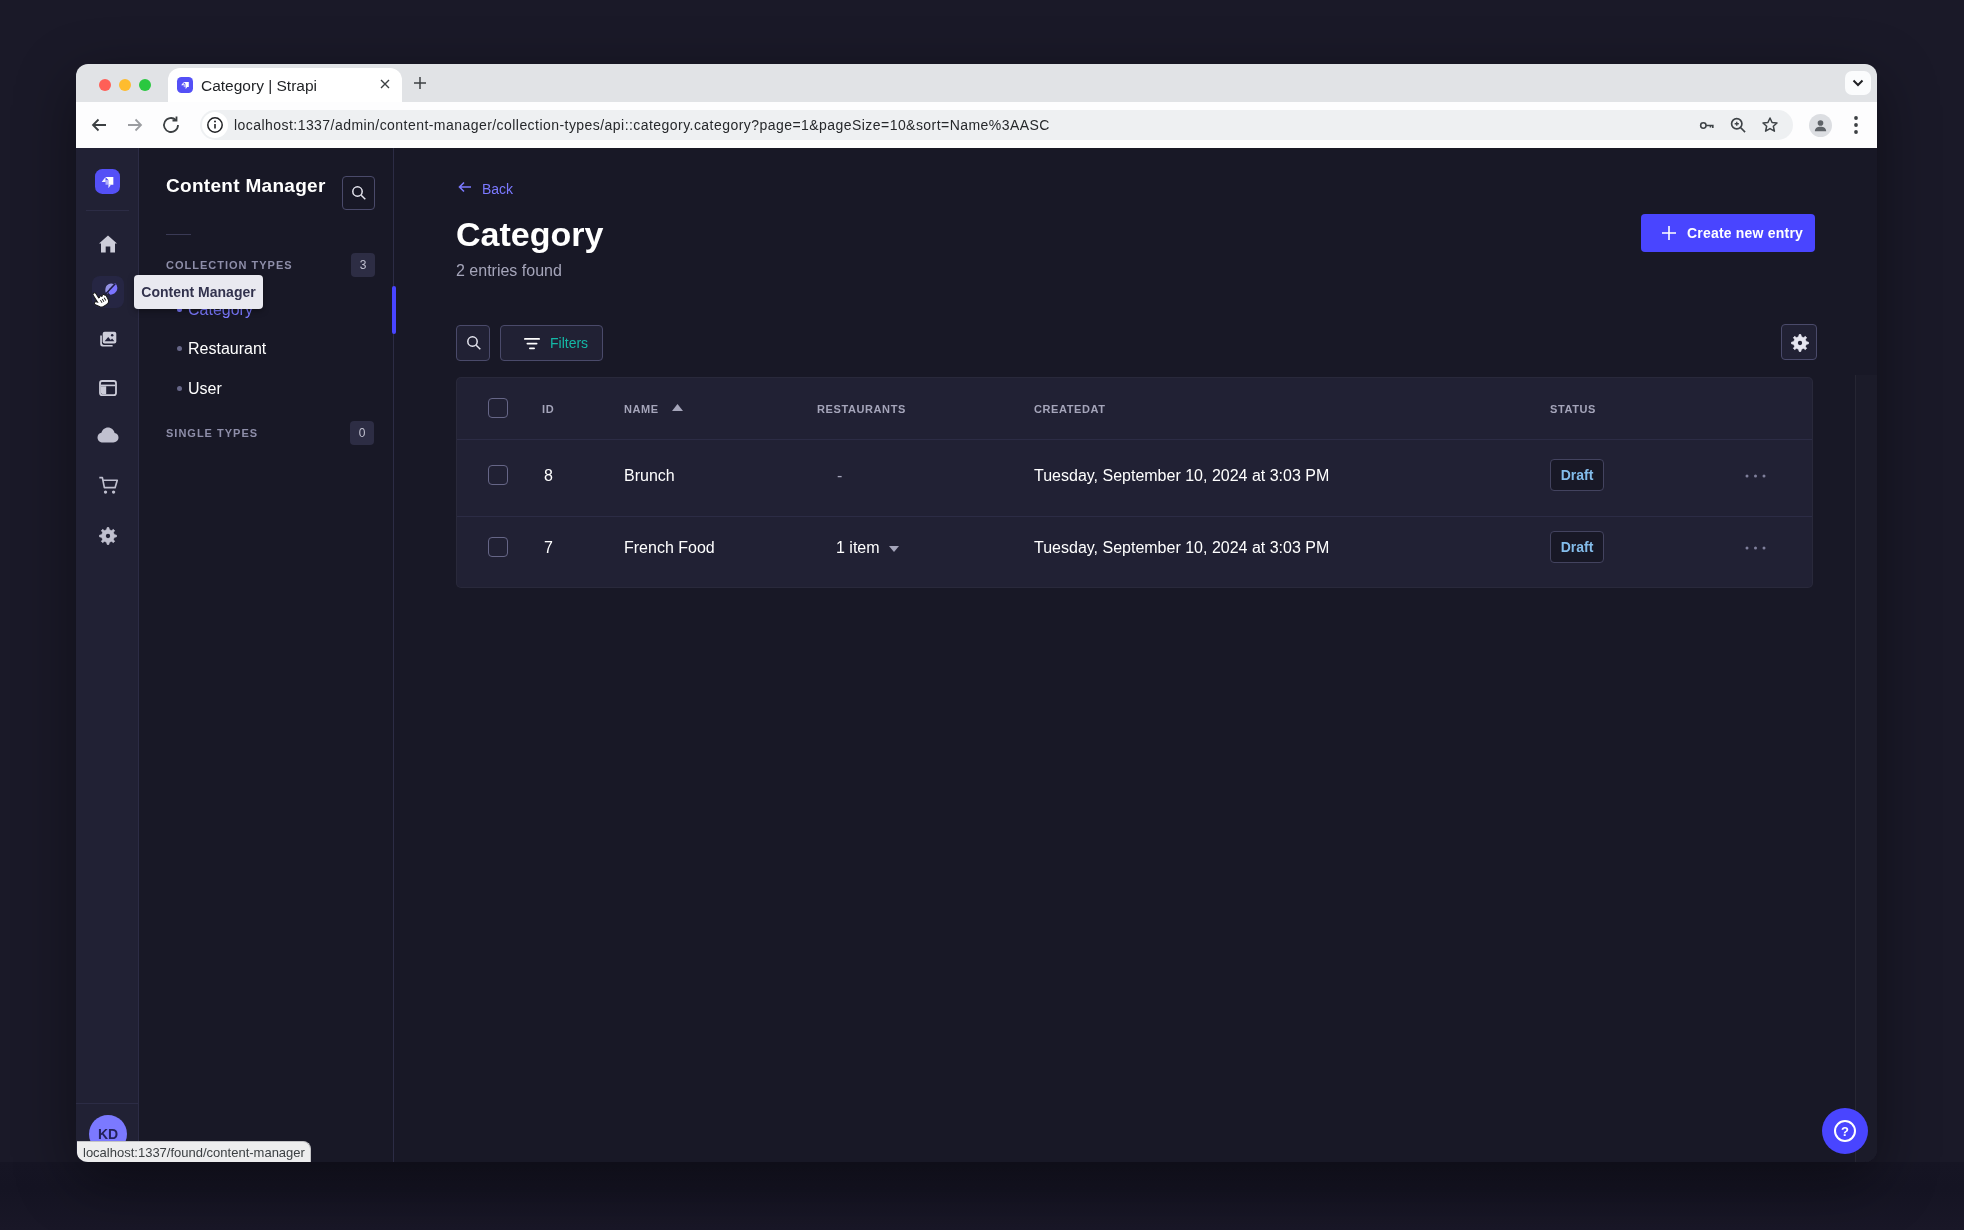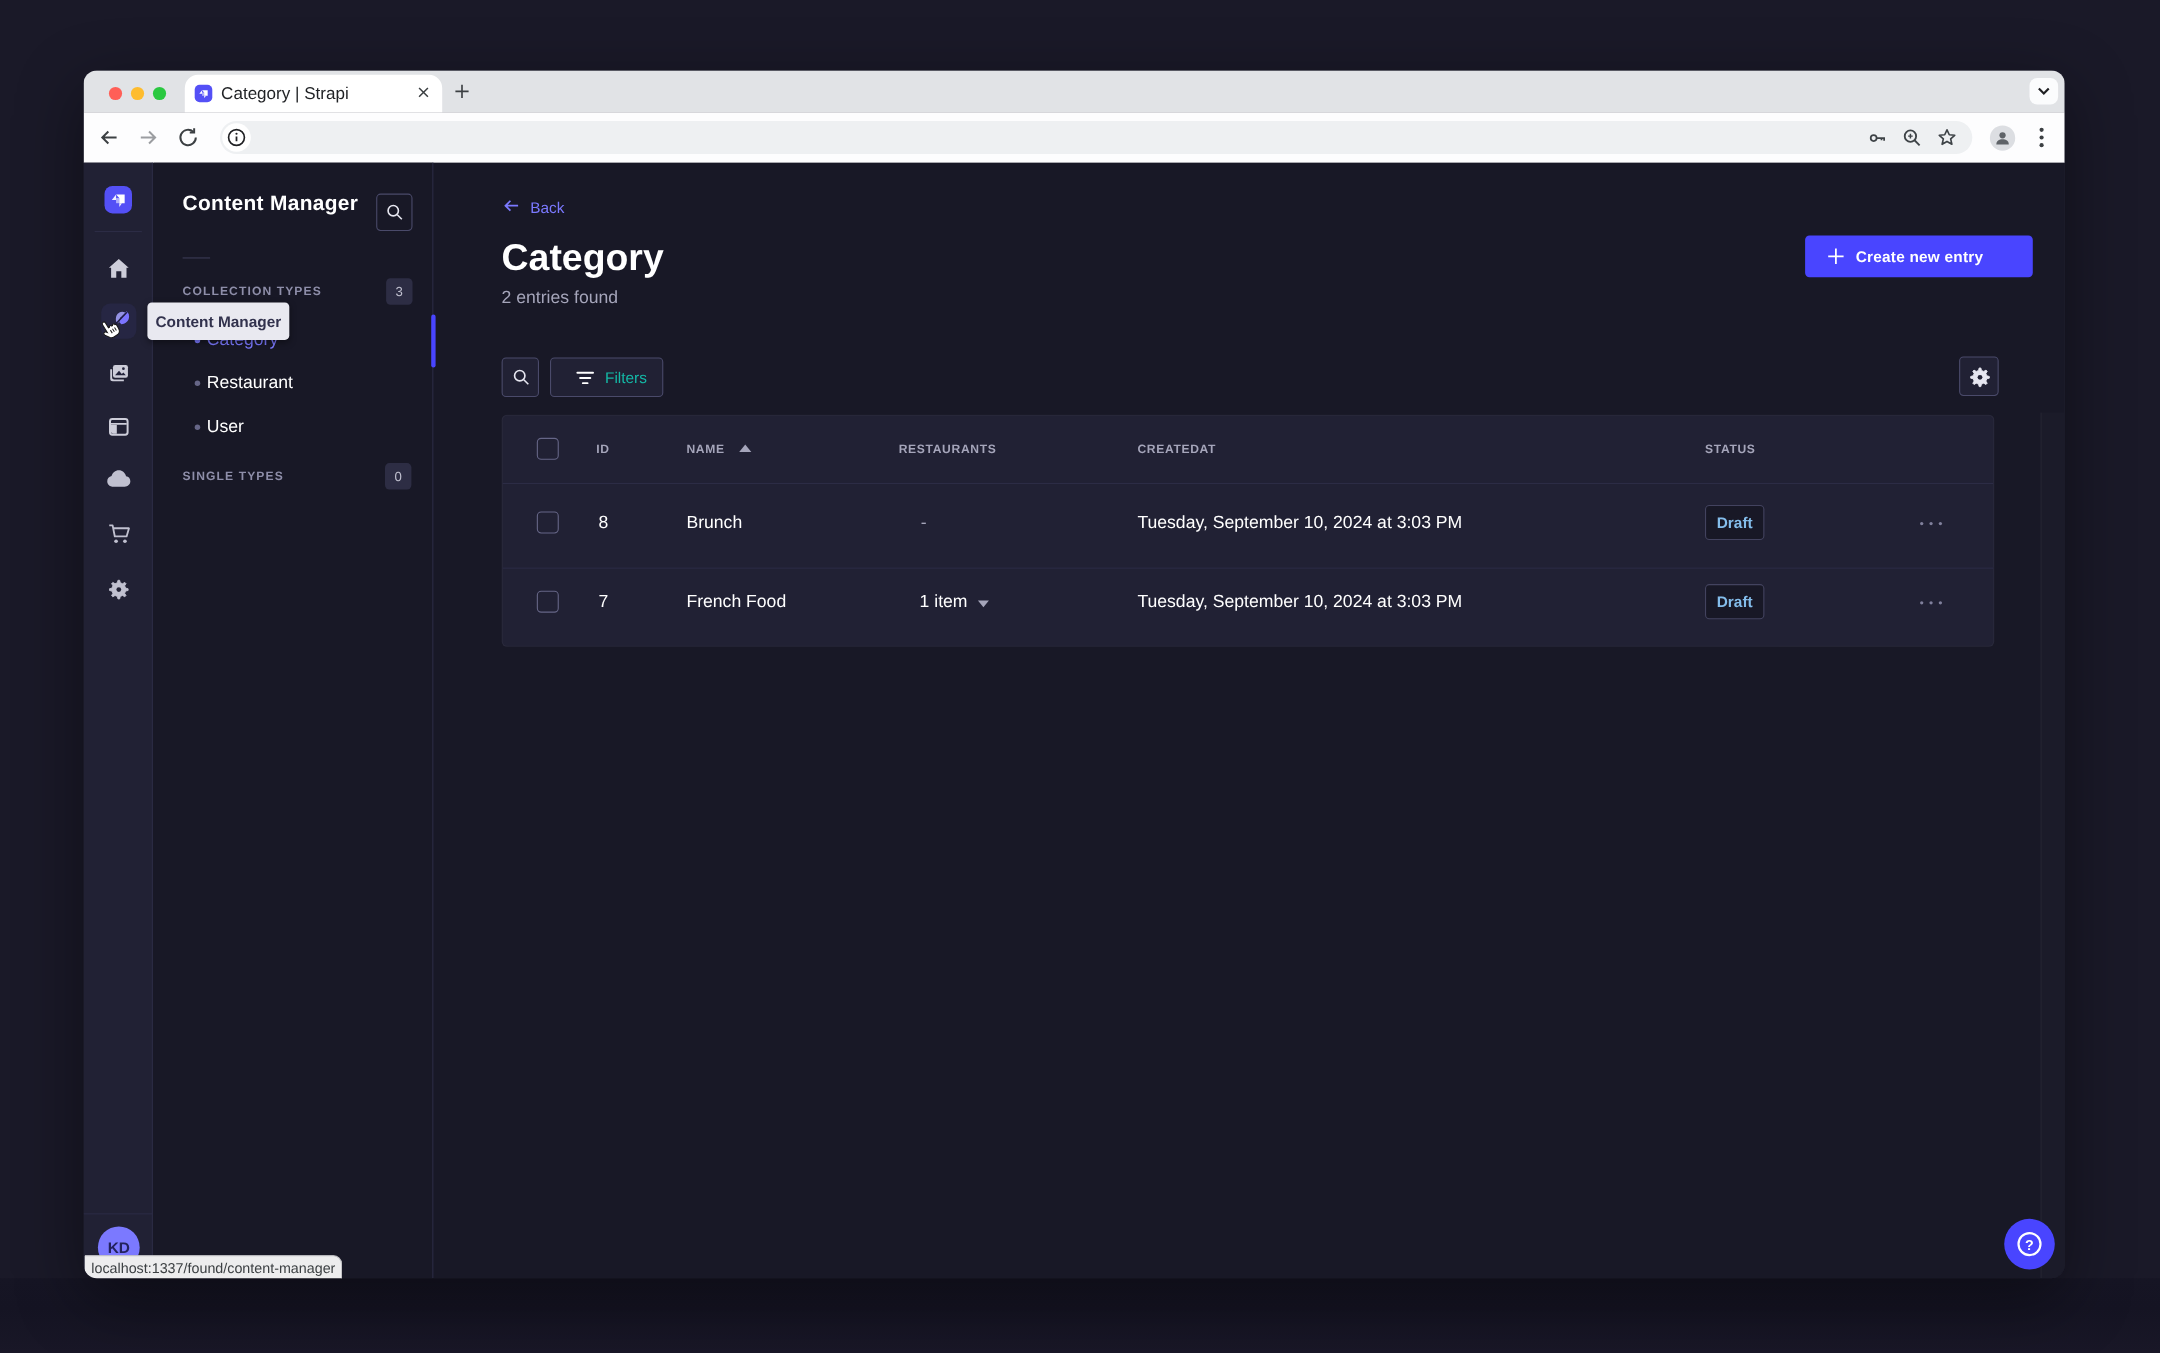--- a/index.html
+++ b/index.html
@@ -37,21 +37,21 @@
   .sn-bullet { position:absolute; width:5px; height:5px; border-radius:50%; background:#666687; }
   #sn-thumb { left:252px; top:138px; width:4px; height:48px; background:#4945ff; border-radius:2px; }
   #tooltip { left:58px; top:127px; width:129px; height:34px; background:#e9e9f0; border-radius:4px;
              box-shadow:0 2px 6px rgba(0,0,0,0.35); line-height:34px; text-align:center;
              font-size:14px; font-weight:bold; color:#32324d; z-index:5;}
   
   #main { left:318px; top:0; width:1483px; height:1014px; }
   #back { left:88px; top:33px; font-size:14px; color:#7b79ff; }
   #h-cat { left:62px; top:67px; font-size:34px; font-weight:bold; color:#fff; }
   #h-sub { left:62px; top:114px; font-size:16px; color:#a5a5ba; }
-  #create-btn { left:1247px; top:66px; width:207px; height:38px; background:#4945ff; border-radius:4px;
+  #create-btn { left:1247px; top:66px; width:174px; height:38px; background:#4945ff; border-radius:4px;
                 color:#fff; font-size:14px; font-weight:bold; }
   #create-btn span { position:absolute; left:46px; top:0; line-height:38px; letter-spacing:0.2px;}
   .tool-btn { position:absolute; background:#212134; border:1px solid #4a4a6a; border-radius:4px; }
   #srch-btn { left:62px; top:177px; width:34px; height:36px; }
   #filters-btn { left:106px; top:177px; width:103px; height:36px; color:#14b8a6; font-size:14px; }
   #filters-btn span { position:absolute; left:49px; top:0; line-height:35px; }
   #gear-btn { left:1387px; top:176px; width:36px; height:36px; }
   #card { left:62px; top:229px; width:1357px; height:211px; background:#212134; border-radius:5px;
           border:1px solid rgba(255,255,255,0.04); }
   .cb { position:absolute; left:31px; width:20px; height:20px; border:1px solid #666687; border-radius:4px; }
@@ -126,20 +126,21 @@
       </svg>
       <svg style="left:1528px; top:5px;" width="20" height="20" viewBox="0 0 24 24">
         <circle cx="10.5" cy="10.5" r="6.2" stroke="#3e4347" stroke-width="2" fill="none"></circle>
         <path d="M15 15 L20.5 20.5" stroke="#3e4347" stroke-width="2"></path>
         <path d="M10.5 8 L10.5 13 M8 10.5 L13 10.5" stroke="#3e4347" stroke-width="1.6"></path>
       </svg>
       <svg style="left:1560px; top:5px;" width="20" height="20" viewBox="0 0 24 24">
         <path d="M12 3.6 L14.5 9 L20.4 9.6 L16 13.5 L17.3 19.4 L12 16.3 L6.7 19.4 L8 13.5 L3.6 9.6 L9.5 9 Z" stroke="#3e4347" stroke-width="1.8" fill="none" stroke-linejoin="round"></path>
       </svg>
     </div>
+    <div id="urltext" class="abs">localhost:1337/admin/content-manager/collection-types/api::category.category?page=1&amp;pageSize=10&amp;sort=Name%3AASC</div>
     <div class="abs" style="left:1733px; top:12px; width:23px; height:23px; border-radius:50%; background:#dcdee2;"></div>
     <svg style="left:1736px; top:15px;" width="17" height="17" viewBox="0 0 24 24">
       <circle cx="12" cy="8.5" r="4" fill="#5f6368"></circle>
       <path d="M4 20.2 C4 15.6 7.5 13.6 12 13.6 C16.5 13.6 20 15.6 20 20.2 Z" fill="#5f6368"></path>
     </svg>
     <svg style="left:1777px; top:13px;" width="6" height="20" viewBox="0 0 6 20">
       <circle cx="3" cy="3" r="1.9" fill="#3c4043"></circle>
         <circle cx="3" cy="10" r="1.9" fill="#3c4043"></circle>
         <circle cx="3" cy="17" r="1.9" fill="#3c4043"></circle>
     </svg>

